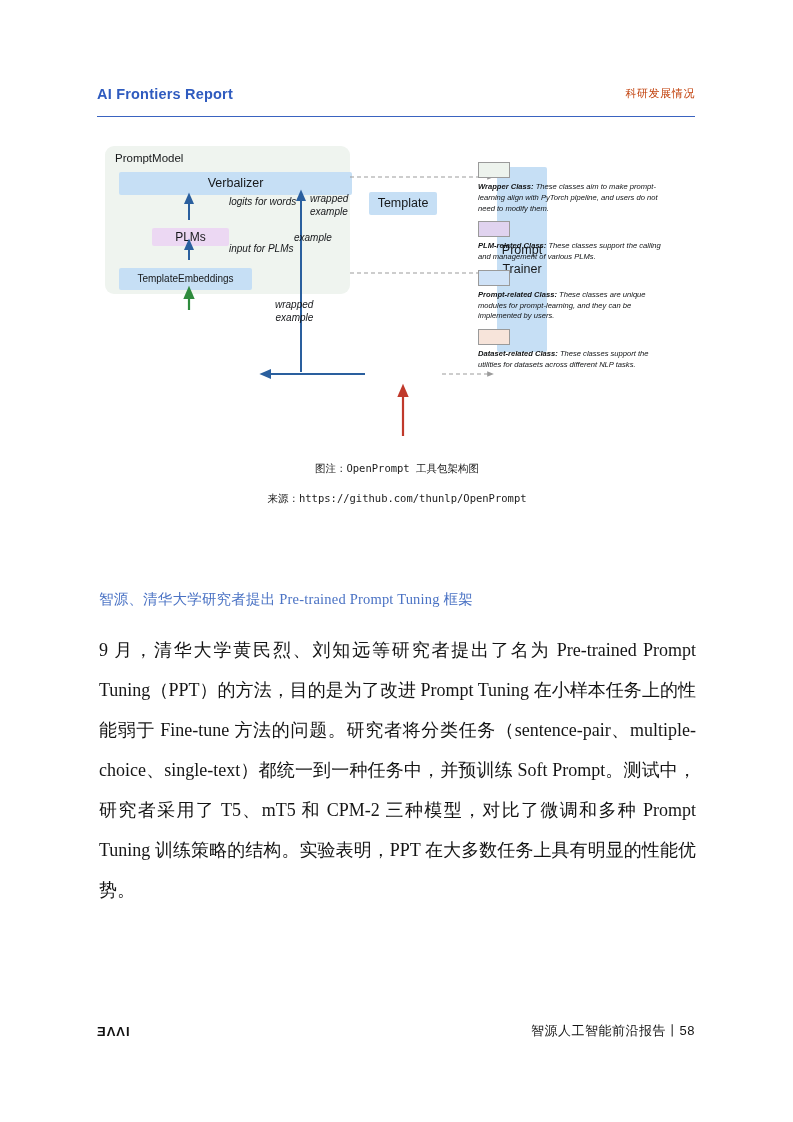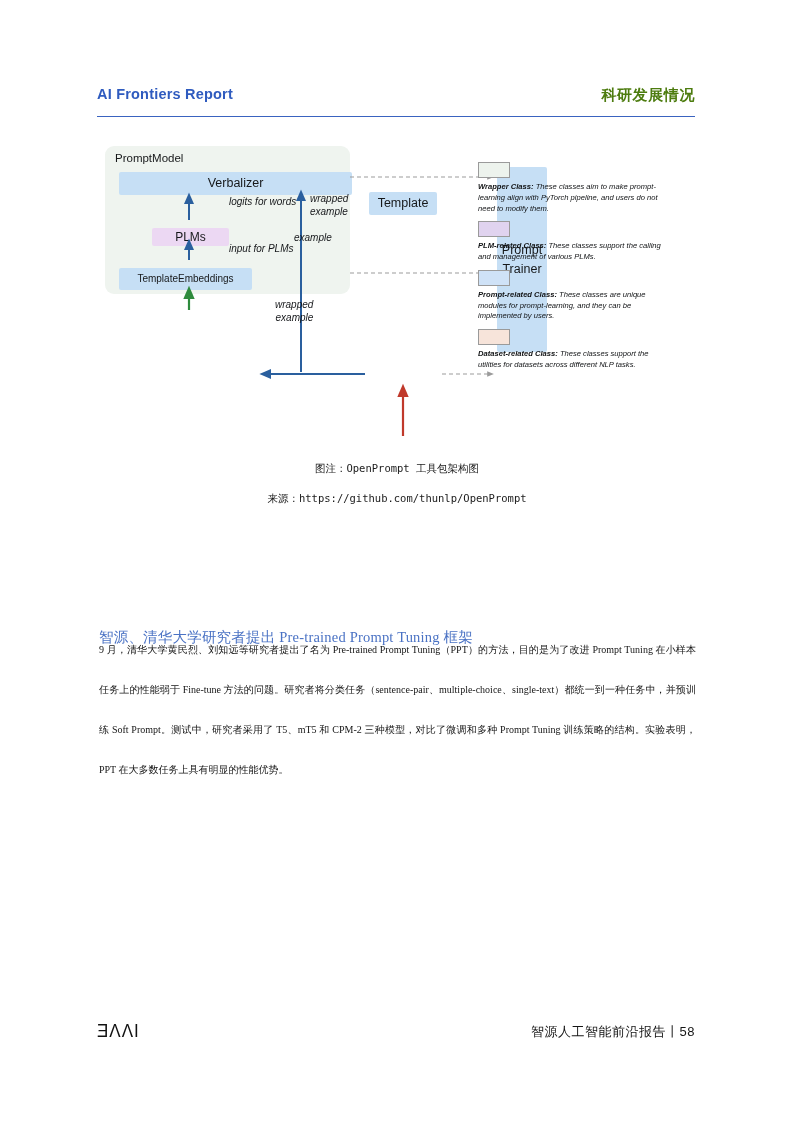--- a/index.html
+++ b/index.html
@@ -30,23 +30,23 @@
   }
   #page-header .hdr-left {
     font-family: "Liberation Sans", sans-serif;
     font-weight: bold;
     font-size: 14.5px;
     color: #2f5bbf;
     letter-spacing: 0.2px;
   }
   #page-header .hdr-right {
     font-family: "Liberation Serif", serif;
-    font-weight: bold;
-    font-size: 15px;
-    color: #4d7c0f;
+    font-weight: normal;
+    font-size: 11px;
+    color: #c2410c;
     letter-spacing: 0.6px;
   }
 
   
   #figure-block {
     position: absolute;
     left: 97px;
     top: 140px;
     width: 600px;
     height: 370px;
@@ -176,49 +176,48 @@
   
   #article-heading {
     position: absolute;
     left: 99px;
     top: 590px;
     width: 600px;
     font-family: "Liberation Serif", serif;
     font-size: 14.5px;
     color: #4a72c4;
     letter-spacing: 0.2px;
-    margin-top: 38px;
   }
   #article-body {
     position: absolute;
     left: 99px;
     top: 630px;
     width: 597px;
     font-family: "Liberation Serif", serif;
-    font-size: 10px;
+    font-size: 18px;
     color: #151515;
     line-height: 40px;
     text-align: justify;
     text-justify: inter-ideograph;
   }
 
   
   #page-footer {
     position: absolute;
     left: 97px;
     top: 1022px;
     width: 598px;
     display: flex;
     align-items: center;
     justify-content: space-between;
   }
   #baai-logo {
     font-family: "Liberation Sans", sans-serif;
-    font-weight: normal;
-    font-size: 17px;
+    font-weight: bold;
+    font-size: 13px;
     color: #111111;
     letter-spacing: 1px;
     transform: scaleY(1.05);
   }
   #footer-right {
     font-family: Liberation Sans, sans-serif;
     font-size: 13px;
     color: #151515;
     letter-spacing: 0.5px;
   }

